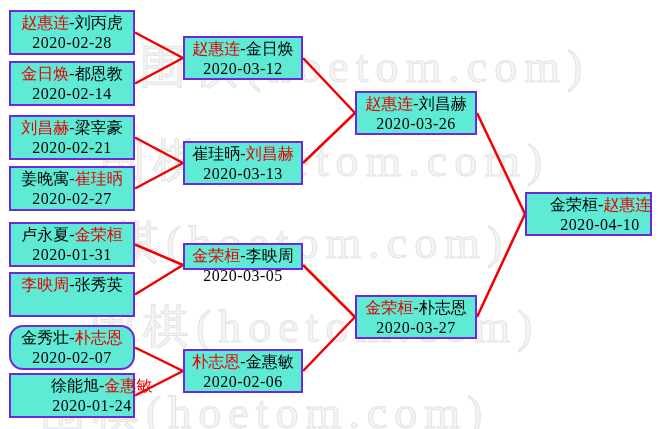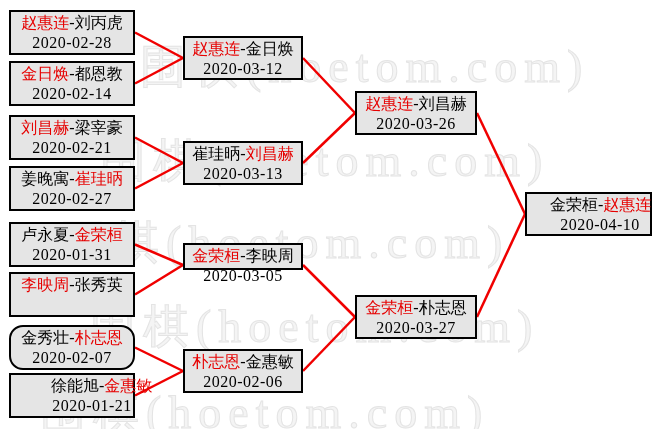--- a/index.html
+++ b/index.html
@@ -18,22 +18,22 @@
   .wm1{left:140px;top:36px;}
   .wm2{left:100px;top:130px;}
   .wm3{left:60px;top:212px;}
   .wm4{left:90px;top:296px;}
   .wm5{left:40px;top:382px;}
   
   #connectors{position:absolute;left:0;top:0;width:660px;height:429px;z-index:1;}
   
   #boxes{position:absolute;left:0;top:0;width:660px;height:429px;z-index:2;}
   .match{
-    position:absolute;box-sizing:border-box;background:#e5e5e5;
-    border:2px solid #000000;text-align:center;
+    position:absolute;box-sizing:border-box;background:#5eead4;
+    border:2px solid #6d28d9;text-align:center;
     font-size:16px;line-height:20px;padding-top:1px;color:#000;
   }
   .names{white-space:nowrap;}
   .win{color:var(--winner-red,#e60000);}
   .date{letter-spacing:0.5px;}
 </style>
 </head>
 <body>
 
 <div class="wm-layer">
@@ -84,21 +84,21 @@
     </div>
     <div class="match" style="left: 9px; top: 272px; width: 126px; height: 45px;">
       <div class="names"><span class="win">李映周</span><span>-</span><span>张秀英</span></div>
     </div>
     <div class="match" style="left: 9px; top: 325px; width: 126px; height: 45px; border-radius: 14px;">
       <div class="names"><span>金秀壮</span><span>-</span><span class="win">朴志恩</span></div>
       <div class="date">2020-02-07</div>
     </div>
     <div class="match" style="left: 9px; top: 373px; width: 126px; height: 45px; padding-left: 40px;">
       <div class="names"><span>徐能旭</span><span>-</span><span class="win">金惠敏</span></div>
-      <div class="date">2020-01-21</div>
+      <div class="date">2020-01-24</div>
     </div>
     <div class="match" style="left: 183px; top: 36px; width: 120px; height: 44px;">
       <div class="names"><span class="win">赵惠连</span><span>-</span><span>金日焕</span></div>
       <div class="date">2020-03-12</div>
     </div>
     <div class="match" style="left: 183px; top: 141px; width: 120px; height: 44px;">
       <div class="names"><span>崔珪昞</span><span>-</span><span class="win">刘昌赫</span></div>
       <div class="date">2020-03-13</div>
     </div>
     <div class="match" style="left: 183px; top: 243px; width: 120px; height: 27px;">

